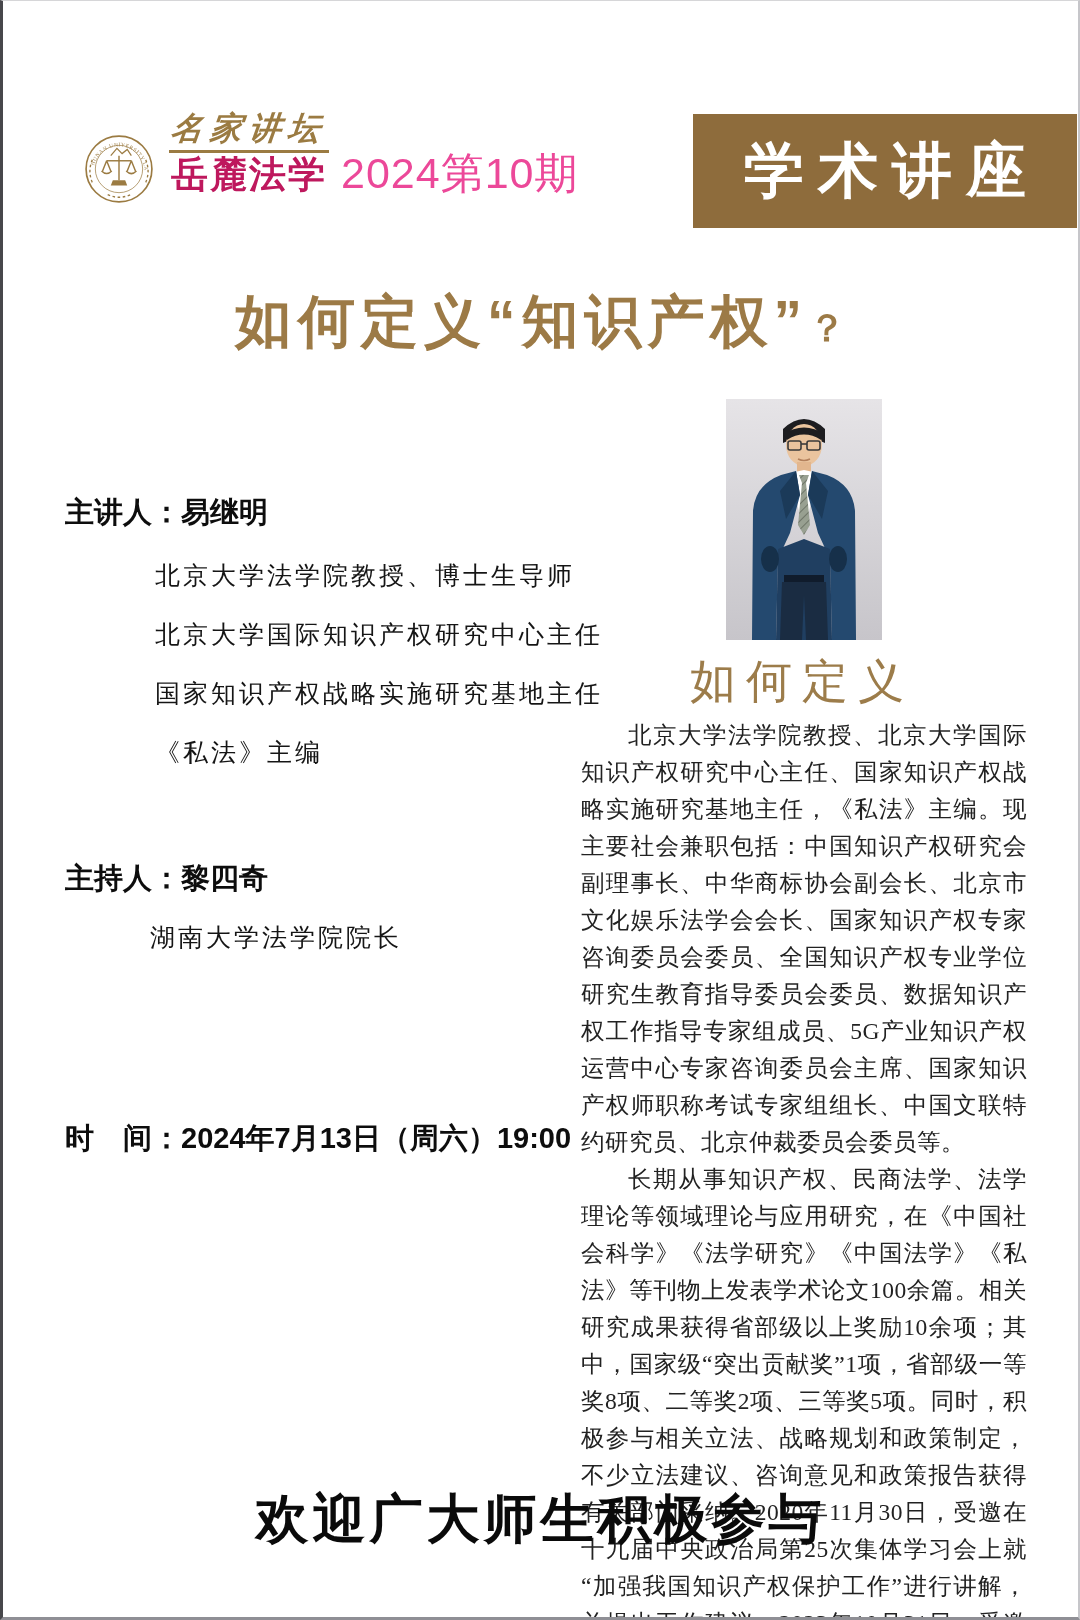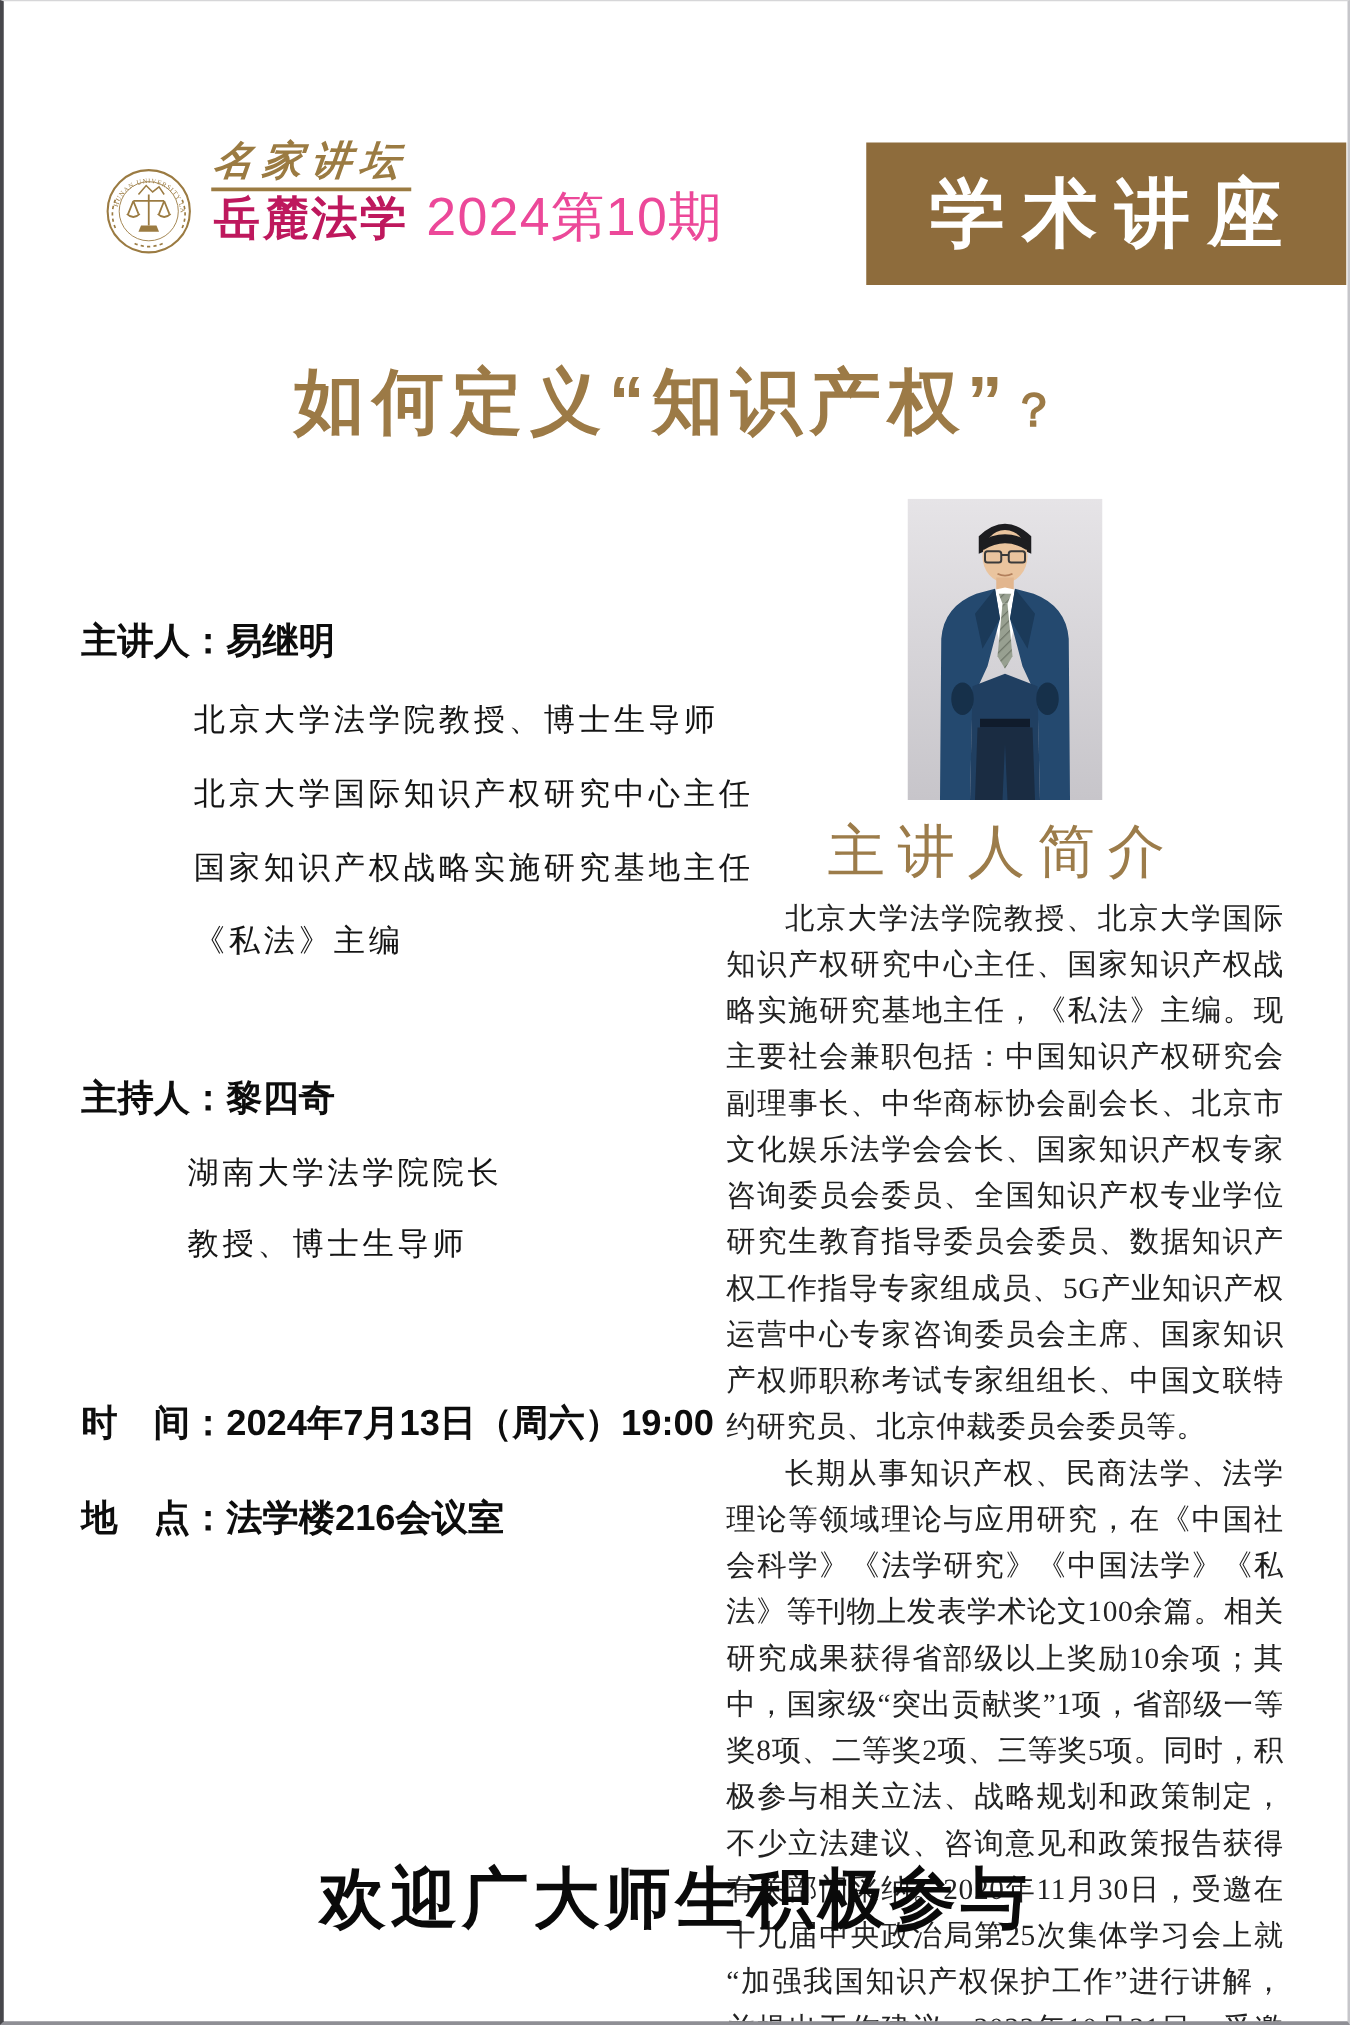--- a/index.html
+++ b/index.html
@@ -135,31 +135,26 @@
       <div class="kaiti-line">《私法》主编</div>
     </div>
   </div>
 
   <div class="host-block">
     <div>
       <span class="info-label">主持人：</span><span class="info-name">黎四奇</span>
     </div>
     <div class="host-titles">
       <div class="kaiti-line">湖南大学法学院院长</div>
-      <div class="kaiti-line">教授、博士生导师</div>
     </div>
   </div>
 
   <div class="time-row">
     <span class="info-label">时　间：</span>
     <span class="info-name">2024年7月13日（周六）19:00</span>
-  </div>
-  <div class="place-row">
-    <span class="info-label">地　点：</span>
-    <span class="info-name">法学楼216会议室</span>
   </div>
 
   <div class="photo-frame">
     <svg viewBox="0 0 156 241" width="156" height="241">
       <defs>
         <linearGradient id="bgGrad" x1="0" y1="0" x2="0" y2="1">
           <stop offset="0" stop-color="#e6e4e7"></stop>
           <stop offset="1" stop-color="#c7c5ca"></stop>
         </linearGradient>
         <pattern id="tiePat" width="6" height="6" patternUnits="userSpaceOnUse" patternTransform="rotate(45)">
@@ -193,21 +188,21 @@
       <path d="M86 72 L82 96 L96 120 L102 92 Z" fill="#1b3a59"></path>
 
       <ellipse cx="44" cy="160" rx="9" ry="13" fill="#16304a"></ellipse>
       <ellipse cx="112" cy="160" rx="9" ry="13" fill="#16304a"></ellipse>
 
       <rect x="58" y="176" width="40" height="7" fill="#101c2c"></rect>
       <path d="M54 241 L56 183 L100 183 L102 241 L80 241 L78 196 L76 241 Z" fill="#1a2c42"></path>
     </svg>
   </div>
 
-  <div class="profile-heading">主讲人简介</div>
+  <div class="profile-heading">如何定义</div>
   <div class="bio">
     <p>北京大学法学院教授、北京大学国际知识产权研究中心主任、国家知识产权战略实施研究基地主任，《私法》主编。现主要社会兼职包括：中国知识产权研究会副理事长、中华商标协会副会长、北京市文化娱乐法学会会长、国家知识产权专家咨询委员会委员、全国知识产权专业学位研究生教育指导委员会委员、数据知识产权工作指导专家组成员、5G产业知识产权运营中心专家咨询委员会主席、国家知识产权师职称考试专家组组长、中国文联特约研究员、北京仲裁委员会委员等。</p>
     <p>长期从事知识产权、民商法学、法学理论等领域理论与应用研究，在《中国社会科学》《法学研究》《中国法学》《私法》等刊物上发表学术论文100余篇。相关研究成果获得省部级以上奖励10余项；其中，国家级“突出贡献奖”1项，省部级一等奖8项、二等奖2项、三等奖5项。同时，积极参与相关立法、战略规划和政策制定，不少立法建议、咨询意见和政策报告获得有关部门采纳。2020年11月30日，受邀在十九届中央政治局第25次集体学习会上就“加强我国知识产权保护工作”进行讲解，并提出工作建议。2023年10月31日，受邀在国务院第四次专题学习中讲解“深入实施知识产权强国战略，有效支撑创新驱动发展”，并提出相关建议。</p>
   </div>
 
   <div class="footer-banner">欢迎广大师生积极参与</div>
 
 </div>
 
 </body></html>

